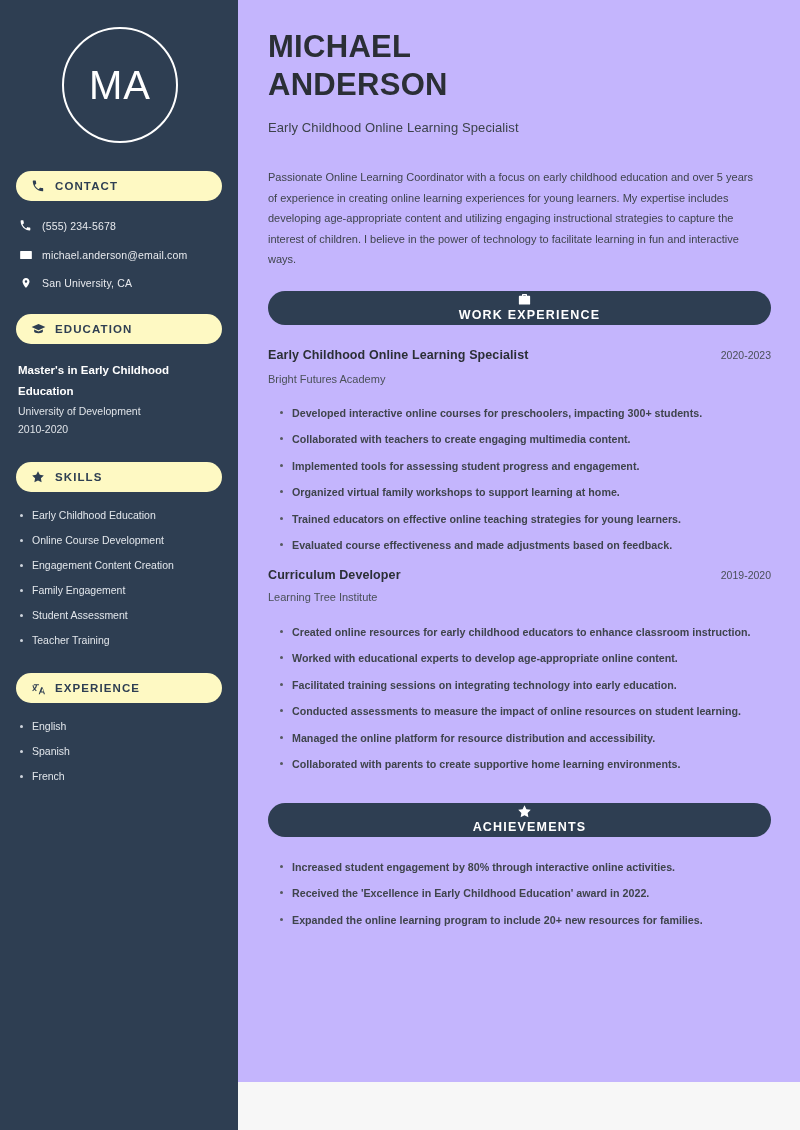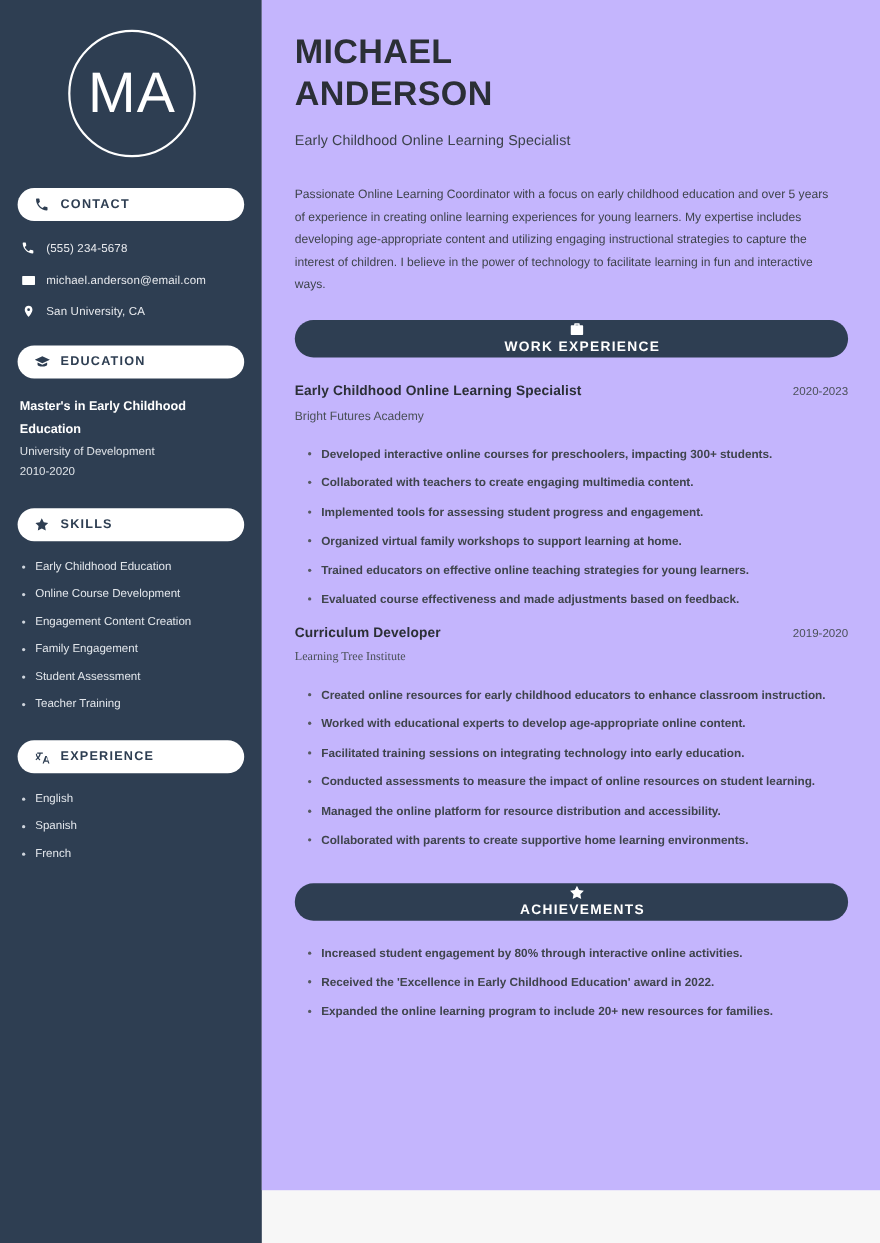--- a/index.html
+++ b/index.html
@@ -28,30 +28,30 @@
     width: 116px; height: 116px;
   }
   #avatar {
     width: 116px; height: 116px;
     border: 2px solid #ffffff;
     border-radius: 50%;
     display: flex; align-items: center; justify-content: center;
   }
   #avatar-initials {
     color: #ffffff;
-    font-size: 52px;
+    font-size: 40px;
     font-weight: 400;
     letter-spacing: 1px;
     line-height: 1;
   }
 
   .side-pill {
     position: absolute;
     left: 16px; width: 206px; height: 30px;
-    background: #ffffff;
+    background: #fef9c3;
     border-radius: 15px;
     display: flex; align-items: center;
     padding-left: 14px;
   }
   .side-pill .pill-icon {
     width: 16px; height: 16px;
     display: flex; align-items: center; justify-content: center;
     margin-right: 9px;
     flex: 0 0 auto;
   }
@@ -326,21 +326,21 @@
         <li>Implemented tools for assessing student progress and engagement.</li>
         <li>Organized virtual family workshops to support learning at home.</li>
         <li>Trained educators on effective online teaching strategies for young learners.</li>
         <li>Evaluated course effectiveness and made adjustments based on feedback.</li>
       </ul>
 
     <div class="job-head" style="top:568px;">
       <span class="job-role">Curriculum Developer</span>
       <span class="job-dates">2019-2020</span>
     </div>
-    <div class="job-org" style="top:591px;font-family:Liberation Serif, serif;">Learning Tree Institute</div>
+    <div class="job-org" style="top:591px;">Learning Tree Institute</div>
     <ul class="main-list" id="job1-list" style="top:623px;">
         <li>Created online resources for early childhood educators to enhance classroom instruction.</li>
         <li>Worked with educational experts to develop age-appropriate online content.</li>
         <li>Facilitated training sessions on integrating technology into early education.</li>
         <li>Conducted assessments to measure the impact of online resources on student learning.</li>
         <li>Managed the online platform for resource distribution and accessibility.</li>
         <li>Collaborated with parents to create supportive home learning environments.</li>
       </ul>
 
     <div class="main-pill" style="top:803px;">

